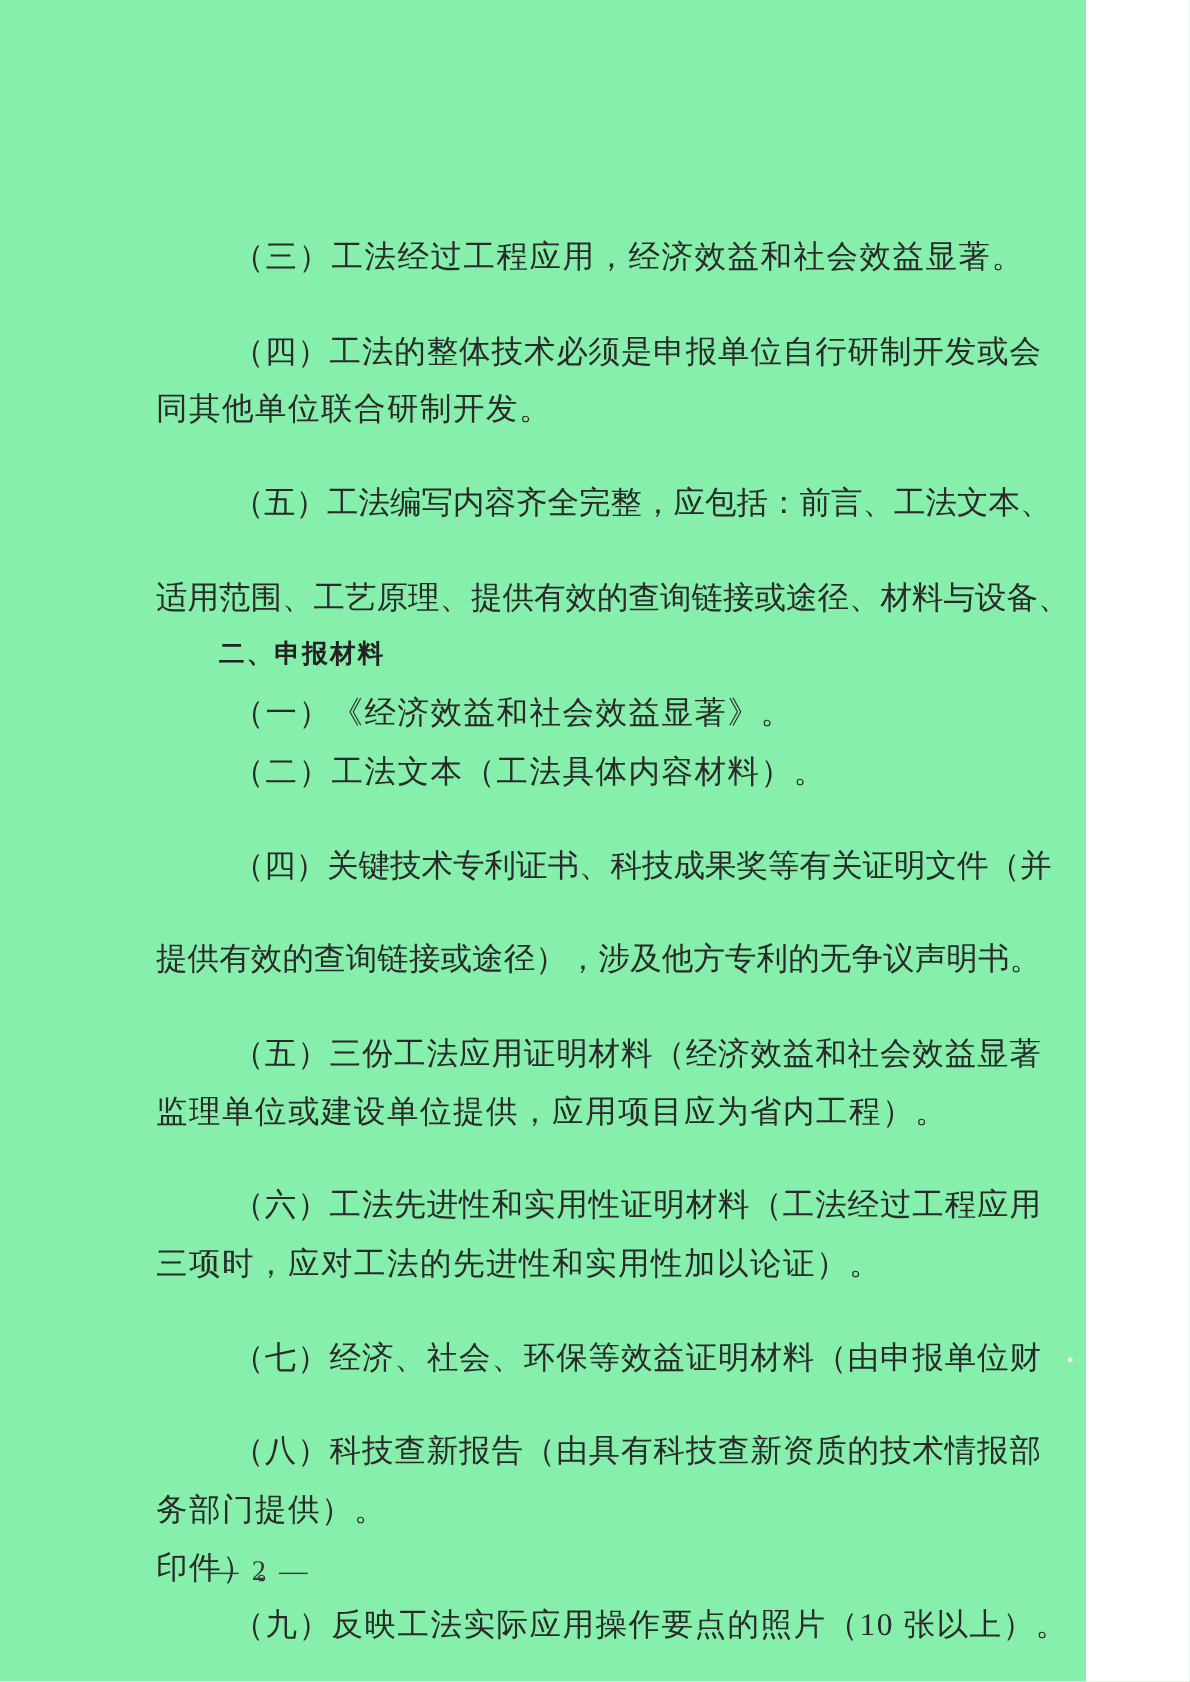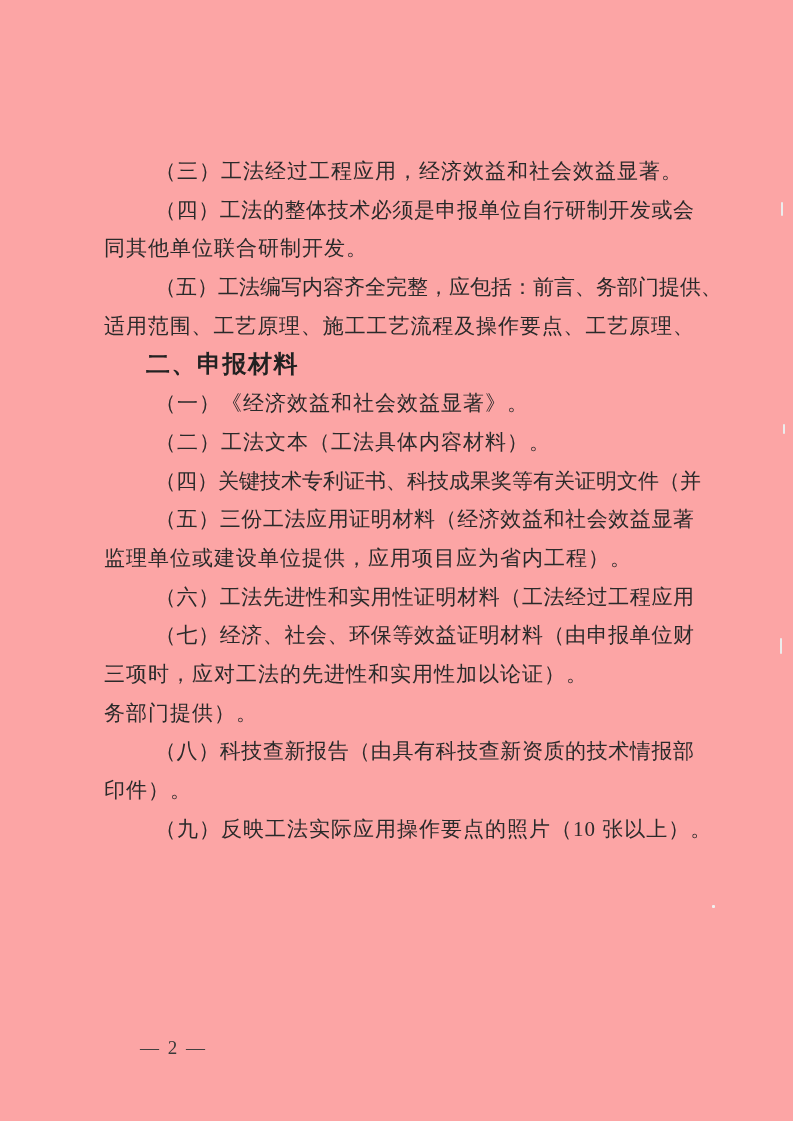--- a/index.html
+++ b/index.html
@@ -2,23 +2,23 @@
 <html><head>
 <meta charset="utf-8">
 <style>
   html, body {
     margin: 0;
     padding: 0;
     background: #ffffff;
   }
   .page {
     position: relative;
-    width: 793px;
+    width: 724px;
     height: 1121px;
-    background: #fca5a5;
+    background: #86efac;
     overflow: hidden;
     font-family: "Liberation Serif", "DejaVu Serif", serif;
   }
   .doc-body {
     position: absolute;
     left: 104px;
     top: 152px;
     width: 590px;
   }
   .line {
@@ -29,25 +29,26 @@
     color: #2a2a2a;
     white-space: nowrap;
   }
   .ind {
     text-indent: 51px;
   }
   .fill {
     letter-spacing: 0;
     text-align: justify;
     text-align-last: justify;
+    margin-top: 24px;
   }
   .heading {
     font-family: "Liberation Sans", "DejaVu Sans", sans-serif;
     font-weight: bold;
-    font-size: 24px;
+    font-size: 17px;
     letter-spacing: 1.5px;
     text-indent: 42px;
     color: #222222;
   }
   .page-number {
     position: absolute;
     left: 140px;
     top: 1036px;
     font-size: 19px;
     line-height: 24px;
@@ -68,33 +69,34 @@
 </style>
 </head>
 <body>
 
 <div class="page">
 
   <div class="doc-body">
     <div class="line ind">（三）工法经过工程应用，经济效益和社会效益显著。</div>
     <div class="line ind fill">（四）工法的整体技术必须是申报单位自行研制开发或会</div>
     <div class="line">同其他单位联合研制开发。</div>
-    <div class="line ind fill">（五）工法编写内容齐全完整，应包括：前言、务部门提供、</div>
-    <div class="line fill">适用范围、工艺原理、施工工艺流程及操作要点、工艺原理、</div>
+    <div class="line ind fill">（五）工法编写内容齐全完整，应包括：前言、工法文本、</div>
+    <div class="line fill">适用范围、工艺原理、提供有效的查询链接或途径、材料与设备、</div>
     <div class="line heading">二、申报材料</div>
     <div class="line ind">（一）《经济效益和社会效益显著》。</div>
     <div class="line ind">（二）工法文本（工法具体内容材料）。</div>
     <div class="line ind fill">（四）关键技术专利证书、科技成果奖等有关证明文件（并</div>
+    <div class="line fill">提供有效的查询链接或途径），涉及他方专利的无争议声明书。</div>
     <div class="line ind fill">（五）三份工法应用证明材料（经济效益和社会效益显著</div>
     <div class="line">监理单位或建设单位提供，应用项目应为省内工程）。</div>
     <div class="line ind fill">（六）工法先进性和实用性证明材料（工法经过工程应用</div>
+    <div class="line">三项时，应对工法的先进性和实用性加以论证）。</div>
     <div class="line ind fill">（七）经济、社会、环保等效益证明材料（由申报单位财</div>
-    <div class="line">三项时，应对工法的先进性和实用性加以论证）。</div>
+    <div class="line ind fill">（八）科技查新报告（由具有科技查新资质的技术情报部</div>
     <div class="line">务部门提供）。</div>
-    <div class="line ind fill">（八）科技查新报告（由具有科技查新资质的技术情报部</div>
     <div class="line">印件）。</div>
     <div class="line ind">（九）反映工法实际应用操作要点的照片（10 张以上）。</div>
   </div>
 
   <div class="page-number">— 2 —</div>
 
   <div class="scan-mark m1"></div>
   <div class="scan-mark m2"></div>
   <div class="scan-mark m3"></div>
   <div class="scan-mark m4"></div>

